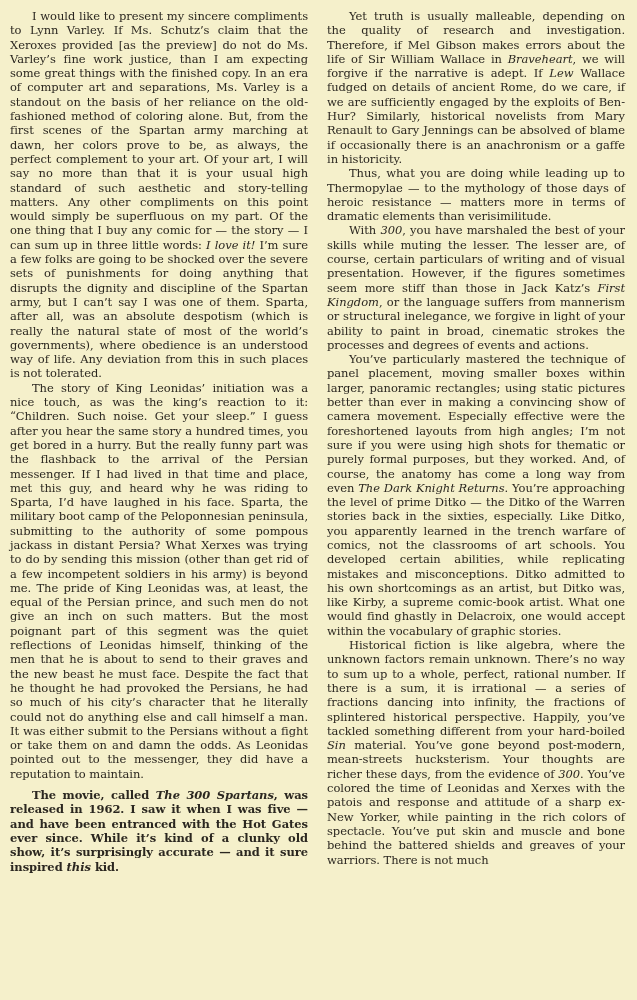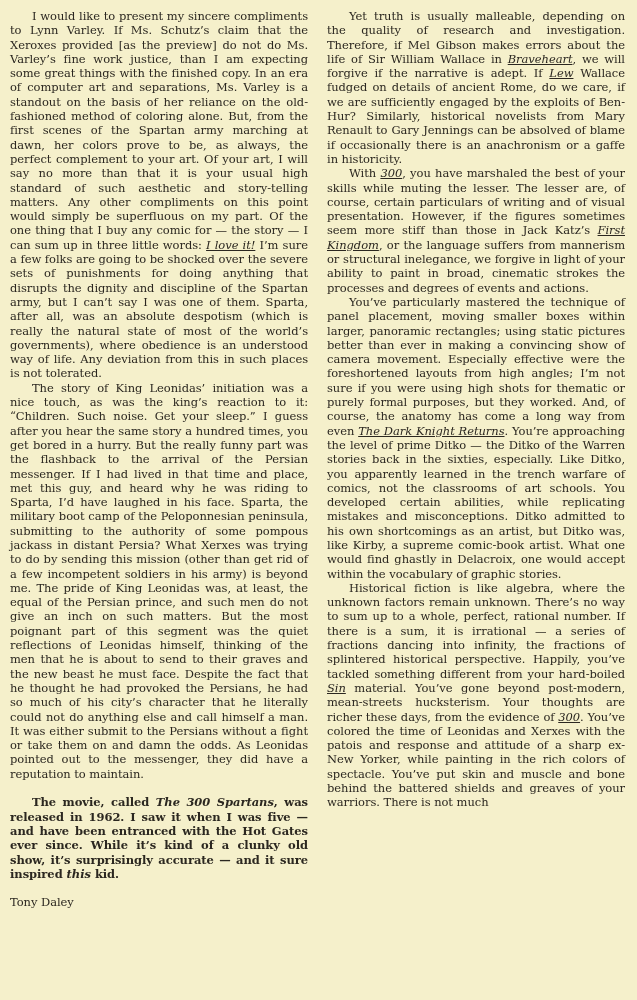--- a/index.html
+++ b/index.html
@@ -20,34 +20,34 @@
     font-family: "DejaVu Serif", serif;
     font-size: 11.5px;
     line-height: 14.3px;
     color: #2b2720;
     text-align: justify;
     letter-spacing: -0.05px;
   }
   .col p { margin: 0; }
   .col p.indent { text-indent: 22px; }
   .col p.gap { margin-top: 14.3px; }
-  .col p.bold { font-weight: bold; }
-  .run-i { font-style: italic; text-decoration: underline; }
+  .col p.bold { font-weight: bold; margin-top: 7px; }
+  .run-i { font-style: italic; }
   .run-b { font-weight: bold; }
   .run-bi { font-weight: bold; font-style: italic; }
 </style>
 </head>
 <body>
 
 <div class="page" style="background: rgb(245, 240, 203); color: rgb(43, 39, 32);">
   <div class="col">
       <p class="indent"><span>I would like to present my sincere compliments to Lynn Varley. If Ms. Schutz’s claim that the Xeroxes provided [as the preview] do not do Ms. Varley’s fine work justice, than I am expecting some great things with the finished copy. In an era of computer art and separations, Ms. Varley is a standout on the basis of her reliance on the old-fashioned method of coloring alone. But, from the first scenes of the Spartan army marching at dawn, her colors prove to be, as always, the perfect complement to your art. Of your art, I will say no more than that it is your usual high standard of such aesthetic and story-telling matters. Any other compliments on this point would simply be superfluous on my part. Of the one thing that I buy any comic for — the story — I can sum up in three little words: </span><span class="run-i">I love it!</span><span> I’m sure a few folks are going to be shocked over the severe sets of punishments for doing anything that disrupts the dignity and discipline of the Spartan army, but I can’t say I was one of them. Sparta, after all, was an absolute despotism (which is really the natural state of most of the world’s governments), where obedience is an understood way of life. Any deviation from this in such places is not tolerated.</span></p>
       <p class="indent"><span>The story of King Leonidas’ initiation was a nice touch, as was the king’s reaction to it: “Children. Such noise. Get your sleep.” I guess after you hear the same story a hundred times, you get bored in a hurry. But the really funny part was the flashback to the arrival of the Persian messenger. If I had lived in that time and place, met this guy, and heard why he was riding to Sparta, I’d have laughed in his face. Sparta, the military boot camp of the Peloponnesian peninsula, submitting to the authority of some pompous jackass in distant Persia? What Xerxes was trying to do by sending this mission (other than get rid of a few incompetent soldiers in his army) is beyond me. The pride of King Leonidas was, at least, the equal of the Persian prince, and such men do not give an inch on such matters. But the most poignant part of this segment was the quiet reflections of Leonidas himself, thinking of the men that he is about to send to their graves and the new beast he must face. Despite the fact that he thought he had provoked the Persians, he had so much of his city’s character that he literally could not do anything else and call himself a man. It was either submit to the Persians without a fight or take them on and damn the odds. As Leonidas pointed out to the messenger, they did have a reputation to maintain.</span></p>
       <p class="indent gap bold"><span class="run-b">The movie, called </span><span class="run-bi">The 300 Spartans</span><span class="run-b">, was released in 1962. I saw it when I was five — and have been entranced with the Hot Gates ever since. While it’s kind of a clunky old show, it’s surprisingly accurate — and it sure inspired </span><span class="run-bi">this</span><span class="run-b"> kid.</span></p>
-      <p class="gap"><span>Tony Daley</span></p>
     </div>
   <div class="col">
       <p class="indent"><span>Yet truth is usually malleable, depending on the quality of research and investigation. Therefore, if Mel Gibson makes errors about the life of Sir William Wallace in </span><span class="run-i">Braveheart</span><span>, we will forgive if the narrative is adept. If </span><span class="run-i">Lew</span><span> Wallace fudged on details of ancient Rome, do we care, if we are sufficiently engaged by the exploits of Ben-Hur? Similarly, historical novelists from Mary Renault to Gary Jennings can be absolved of blame if occasionally there is an anachronism or a gaffe in historicity.</span></p>
+      <p class="indent"><span>Thus, what you are doing while leading up to Thermopylae — to the mythology of those days of heroic resistance — matters more in terms of dramatic elements than verisimilitude.</span></p>
       <p class="indent"><span>With </span><span class="run-i">300</span><span>, you have marshaled the best of your skills while muting the lesser. The lesser are, of course, certain particulars of writing and of visual presentation. However, if the figures sometimes seem more stiff than those in Jack Katz’s </span><span class="run-i">First Kingdom</span><span>, or the language suffers from mannerism or structural inelegance, we forgive in light of your ability to paint in broad, cinematic strokes the processes and degrees of events and actions.</span></p>
       <p class="indent"><span>You’ve particularly mastered the technique of panel placement, moving smaller boxes within larger, panoramic rectangles; using static pictures better than ever in making a convincing show of camera movement. Especially effective were the foreshortened layouts from high angles; I’m not sure if you were using high shots for thematic or purely formal purposes, but they worked. And, of course, the anatomy has come a long way from even </span><span class="run-i">The Dark Knight Returns</span><span>. You’re approaching the level of prime Ditko — the Ditko of the Warren stories back in the sixties, especially. Like Ditko, you apparently learned in the trench warfare of comics, not the classrooms of art schools. You developed certain abilities, while replicating mistakes and misconceptions. Ditko admitted to his own shortcomings as an artist, but Ditko was, like Kirby, a supreme comic-book artist. What one would find ghastly in Delacroix, one would accept within the vocabulary of graphic stories.</span></p>
       <p class="indent"><span>Historical fiction is like algebra, where the unknown factors remain unknown. There’s no way to sum up to a whole, perfect, rational number. If there is a sum, it is irrational — a series of fractions dancing into infinity, the fractions of splintered historical perspective. Happily, you’ve tackled something different from your hard-boiled </span><span class="run-i">Sin</span><span> material. You’ve gone beyond post-modern, mean-streets hucksterism. Your thoughts are richer these days, from the evidence of </span><span class="run-i">300</span><span>. You’ve colored the time of Leonidas and Xerxes with the patois and response and attitude of a sharp ex-New Yorker, while painting in the rich colors of spectacle. You’ve put skin and muscle and bone behind the battered shields and greaves of your warriors. There is not much</span></p>
     </div>
 </div>
 
 </body></html>

